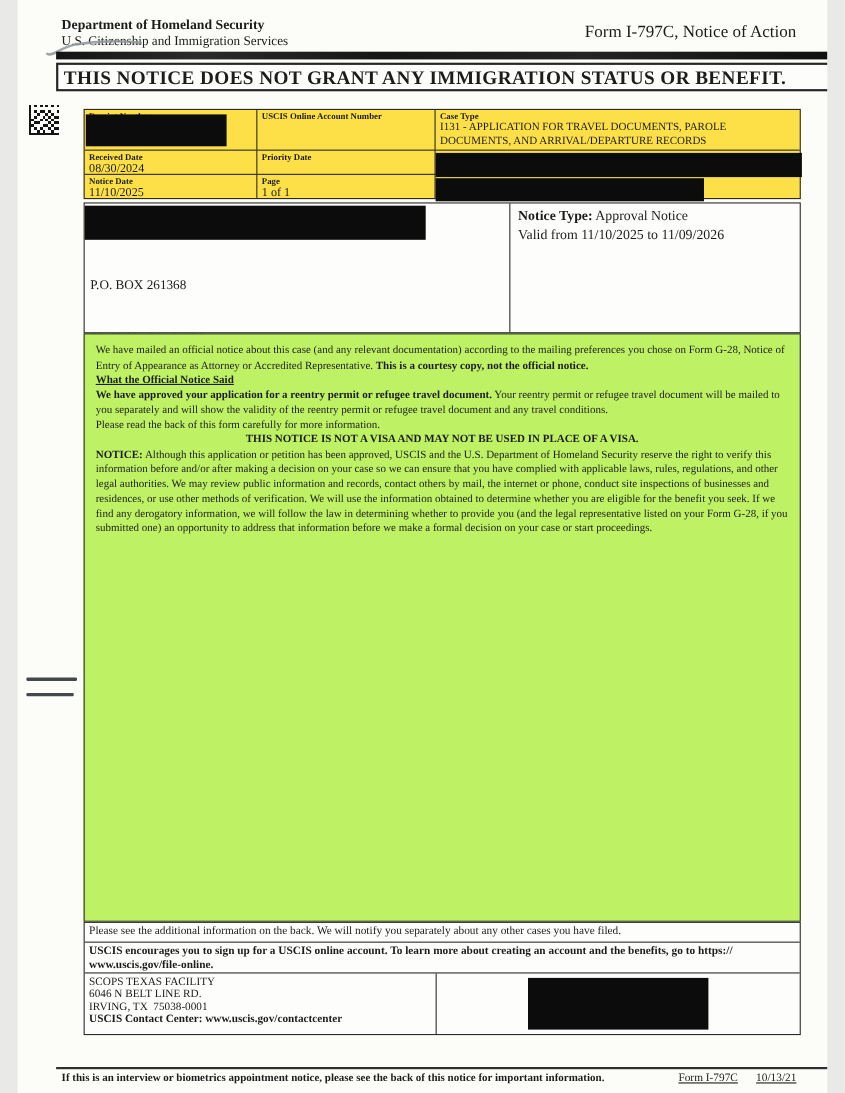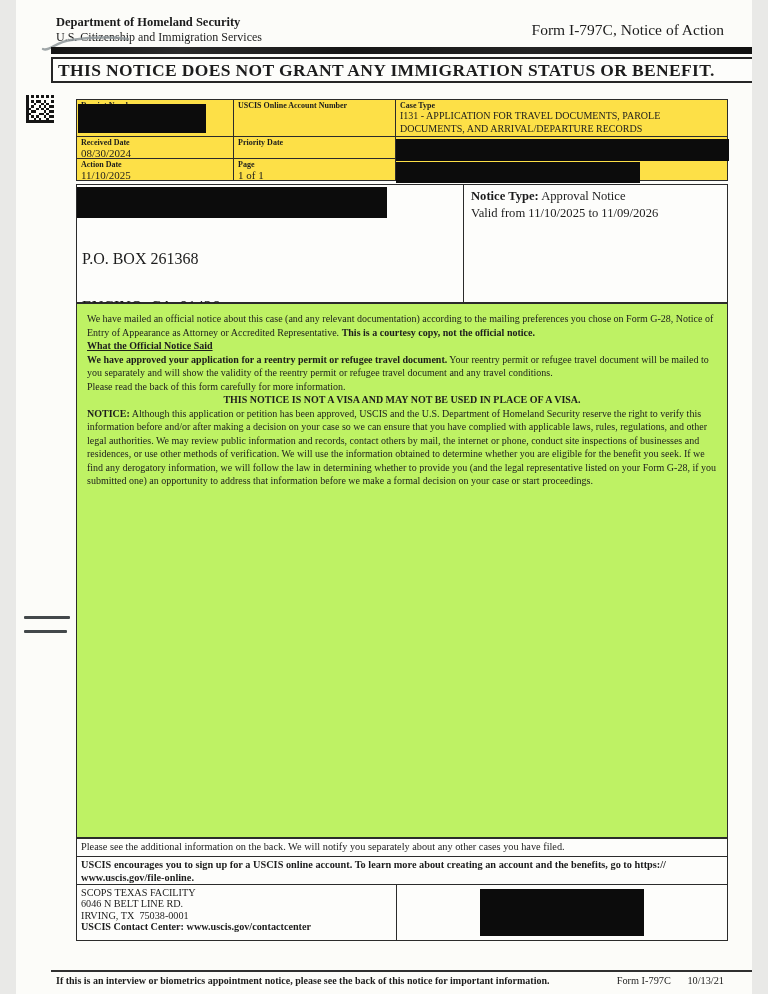--- a/index.html
+++ b/index.html
@@ -32,21 +32,21 @@
   .cell.lastrow{border-bottom:none;}
   .lbl{font-size:8px;font-weight:bold;line-height:9px;display:block;}
   .val{font-size:11px;line-height:12px;display:block;}
   .case-type-val{font-size:10px;line-height:12.5px;display:block;}
   
   .redact{position:absolute;background:#0c0c0c;z-index:5;}
   
   .addr-box{position:absolute;left:60px;top:184px;width:652px;height:119px;
     border:1.5px solid #2b2b2b;background:#fdfdfb;}
   .addr-divider{position:absolute;left:386px;top:0;width:1px;height:100%;background:#2b2b2b;}
-  .addr-lines{position:absolute;left:5px;top:34px;font-size:16px;line-height:16px;white-space:pre;}
+  .addr-lines{position:absolute;left:5px;top:34px;font-size:12px;line-height:16px;white-space:pre;}
   .notice-info{position:absolute;left:394px;top:3px;font-size:12.6px;line-height:17px;}
   .bold{font-weight:bold;}
   
   .body-box{position:absolute;left:60px;top:303px;width:652px;height:535px;
     border:1.5px solid #2b2b2b;padding:8px 10px;font-size:10px;line-height:13.5px;background:#bef264;}
   .body-box p{margin:0;}
   .p-mailed{margin-top:1px;}
   .p-heading{margin-top:15px;font-weight:bold;text-decoration:underline;}
   .p-approved{margin-top:14px;}
   .p-readback{margin-top:9px;}
@@ -62,21 +62,21 @@
   .row-a{height:18px;padding:2px 4px 0;font-size:10.3px;border-bottom:1px solid #2b2b2b;}
   .row-b{height:28px;padding:1px 4px 0;font-size:10.3px;font-weight:bold;line-height:13px;border-bottom:1px solid #2b2b2b;}
   .row-c{flex:1;display:flex;}
   .fac-left{width:320px;border-right:1px solid #2b2b2b;padding:2px 4px;font-size:10.2px;line-height:11.3px;}
   .fac-left div{white-space:pre;}
   .fac-right{flex:1;position:relative;}
   
   .footer-rule{position:absolute;left:35px;top:970px;width:706px;height:2px;background:#303030;}
   .footer-note{position:absolute;left:40px;top:975px;font-size:10px;font-weight:bold;}
   .footer-form{position:absolute;right:28px;top:975px;font-size:10.3px;}
-  .footer-form span{margin-left:14px;}
+  .footer-form span{margin-left:14px;text-decoration:underline;}
 </style>
 </head>
 <body>
 
 <div class="sheet">
 
   <div class="hdr-left">
     <div class="agency1">Department of Homeland Security</div>
     <div class="agency2">U.S. Citizenship and Immigration Services</div>
   </div>
@@ -148,21 +148,21 @@
     <div class="cell">
       <span class="lbl">Received Date</span>
       <span class="val">08/30/2024</span>
     </div>
     <div class="cell">
       <span class="lbl">Priority Date</span>
       <span class="val"></span>
     </div>
     <div class="cell lastcol"></div>
     <div class="cell lastrow">
-      <span class="lbl">Action Date</span>
+      <span class="lbl">Notice Date</span>
       <span class="val">11/10/2025</span>
     </div>
     <div class="cell lastrow">
       <span class="lbl">Page</span>
       <span class="val">1 of 1</span>
     </div>
     <div class="cell lastcol lastrow"></div>
   </div>
 
   <div class="redact" style="left:62px;top:104px;width:128px;height:29px;"></div>

